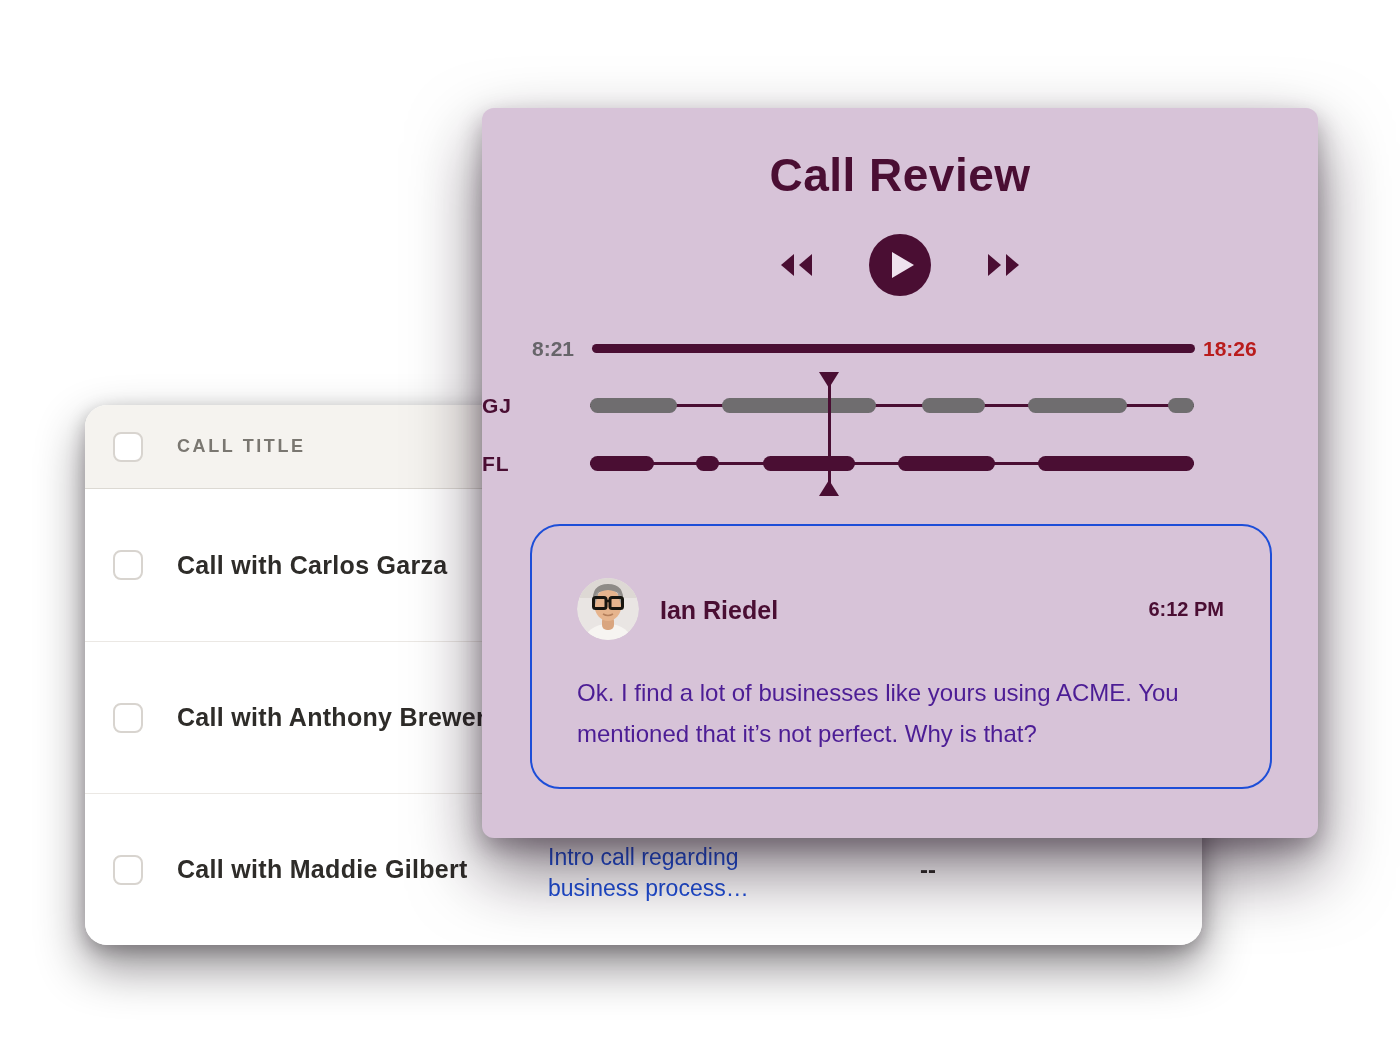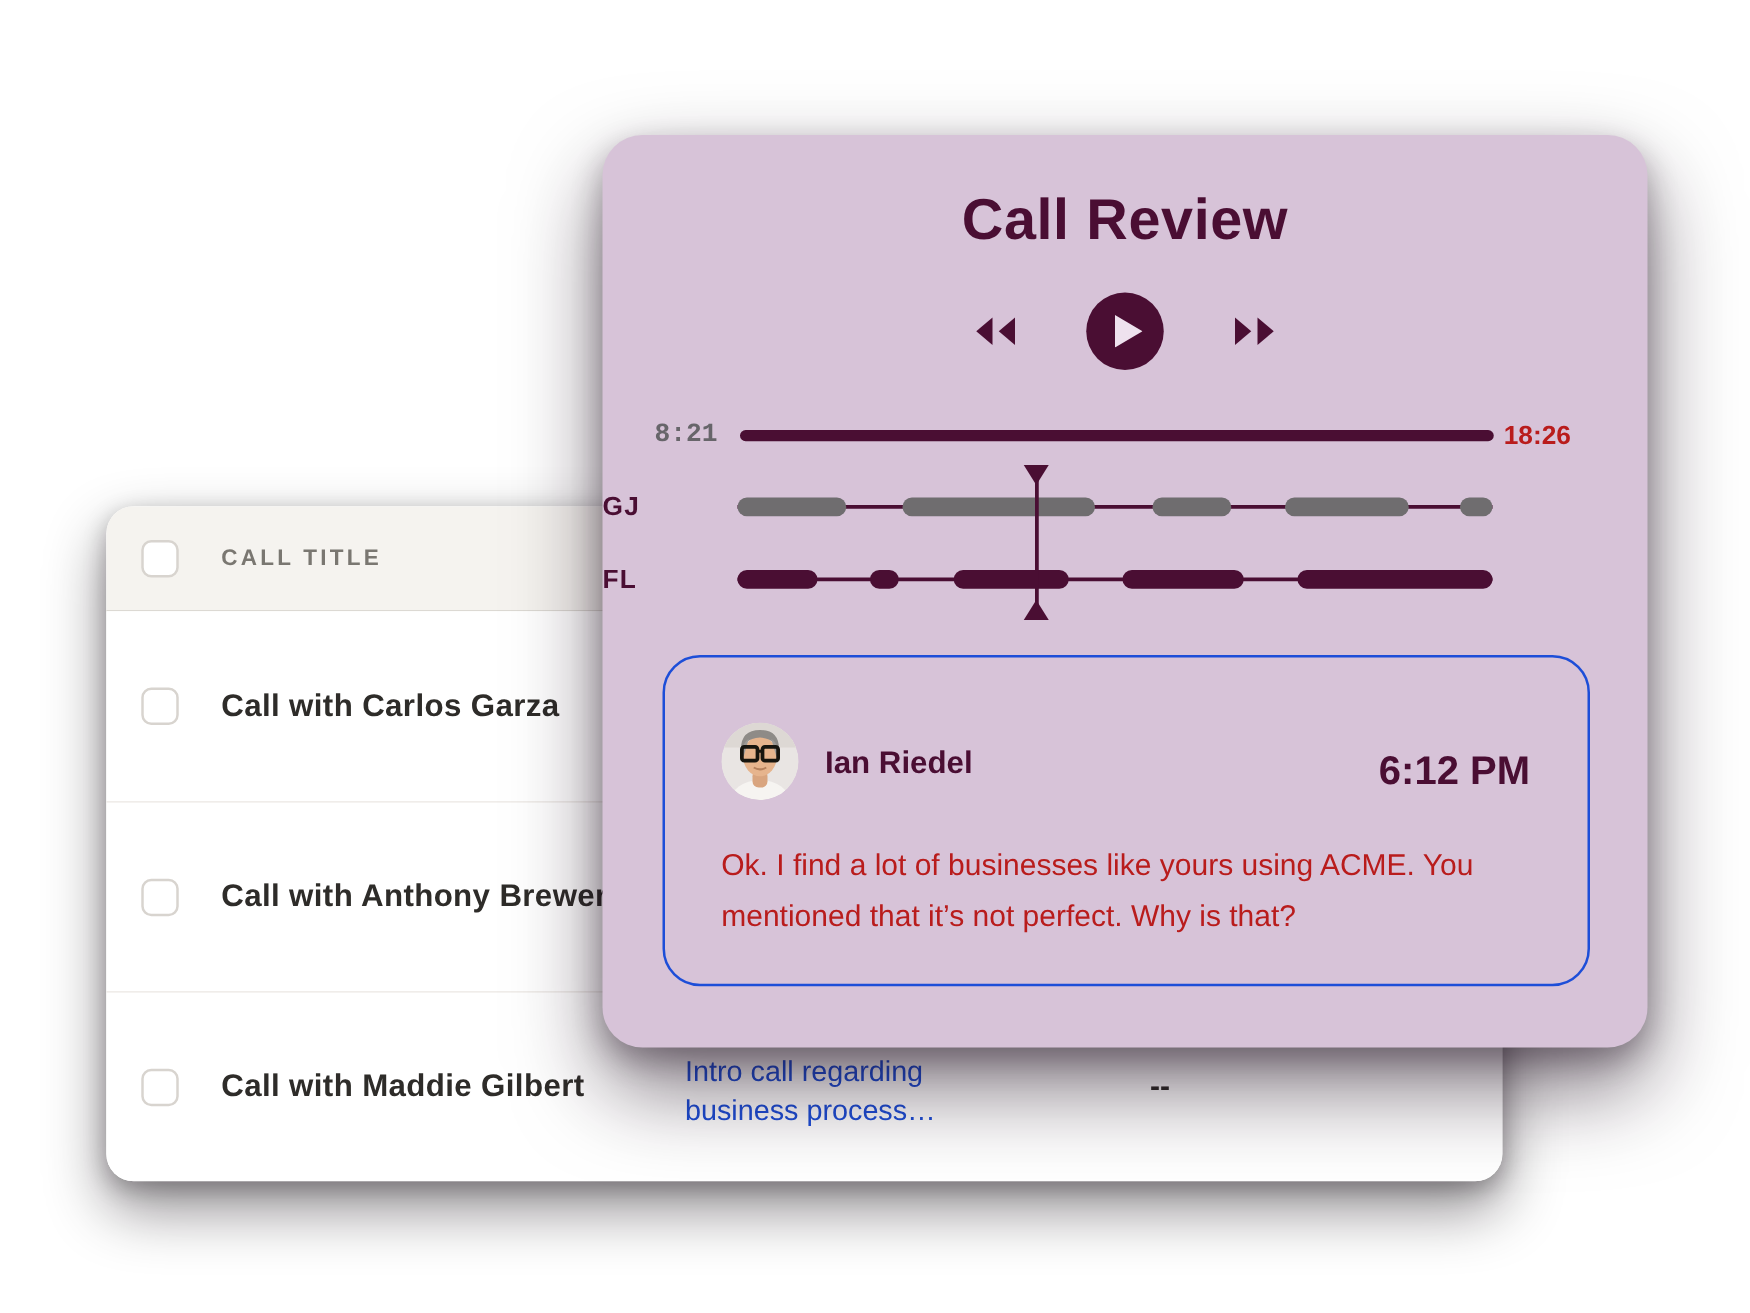--- a/index.html
+++ b/index.html
@@ -35,21 +35,21 @@
     font-size:23px;line-height:31px;color:#1d4ed8;
   }
   .row-value{
     position:absolute;left:835px;top:50%;transform:translateY(-50%);
     font-size:24px;font-weight:700;color:#2e2c29;
   }
 
   
   .review-card{
     position:absolute;left:482px;top:108px;width:836px;height:730px;
-    background:#d7c3d8;border-radius:32px;z-index:2;
+    background:#d7c3d8;border-radius:12px;z-index:2;
     box-shadow:0 32px 70px rgba(25,10,25,.55), 0 10px 24px rgba(25,10,25,.3);
   }
   .rc-title{
     position:absolute;top:40px;left:0;width:100%;text-align:center;
     font-size:46px;font-weight:700;color:#4a0e33;letter-spacing:.5px;
   }
   .controls{
     position:absolute;top:126px;left:0;width:100%;height:62px;
     display:flex;justify-content:center;align-items:center;gap:56px;
   }
@@ -57,21 +57,21 @@
   .skip-btn svg{display:block}
   .play-btn{
     width:62px;height:62px;border-radius:50%;background:#4a0e33;border:none;padding:0;
     display:flex;align-items:center;justify-content:center;cursor:pointer;
   }
   .play-btn svg{display:block;margin-left:5px}
 
   .timeline{position:absolute;top:226px;left:0;width:100%;height:28px}
   .tl-elapsed{
     position:absolute;left:26px;width:66px;text-align:right;top:3px;
-    font-size:21px;font-weight:700;color:#67656a;font-family:Liberation Mono, monospace;
+    font-size:21px;font-weight:700;color:#67656a;
   }
   .tl-bar{
     position:absolute;left:110px;top:10px;width:603px;height:9px;
     border-radius:5px;background:#4a0e33;cursor:pointer;
   }
   .tl-duration{
     position:absolute;left:721px;top:3px;
     font-size:21px;font-weight:700;color:#b91c1c;
   }
 
@@ -103,24 +103,24 @@
 
   .transcript{
     position:absolute;left:48px;top:416px;width:742px;height:265px;
     border:2px solid #1d4ed8;border-radius:30px;box-sizing:border-box;
   }
   .avatar{
     position:absolute;left:45px;top:52px;width:62px;height:62px;
     border-radius:50%;overflow:hidden;
   }
   .speaker{position:absolute;left:128px;top:70px;font-size:25px;font-weight:700;color:#4a0e33}
-  .msg-time{position:absolute;right:46px;top:72px;font-size:32px;font-weight:700;color:#4a0e33}
+  .msg-time{position:absolute;right:46px;top:72px;font-size:20px;font-weight:700;color:#4a0e33}
   .message{
     position:absolute;left:45px;top:146px;width:678px;
-    font-size:24px;line-height:41px;color:#b91c1c;
+    font-size:24px;line-height:41px;color:#4c1d95;
   }
 </style>
 </head>
 <body>
 
 <div class="table-card">
   <div class="thead">
     <span class="checkbox"></span>
     <span class="th-label">CALL TITLE</span>
   </div>

